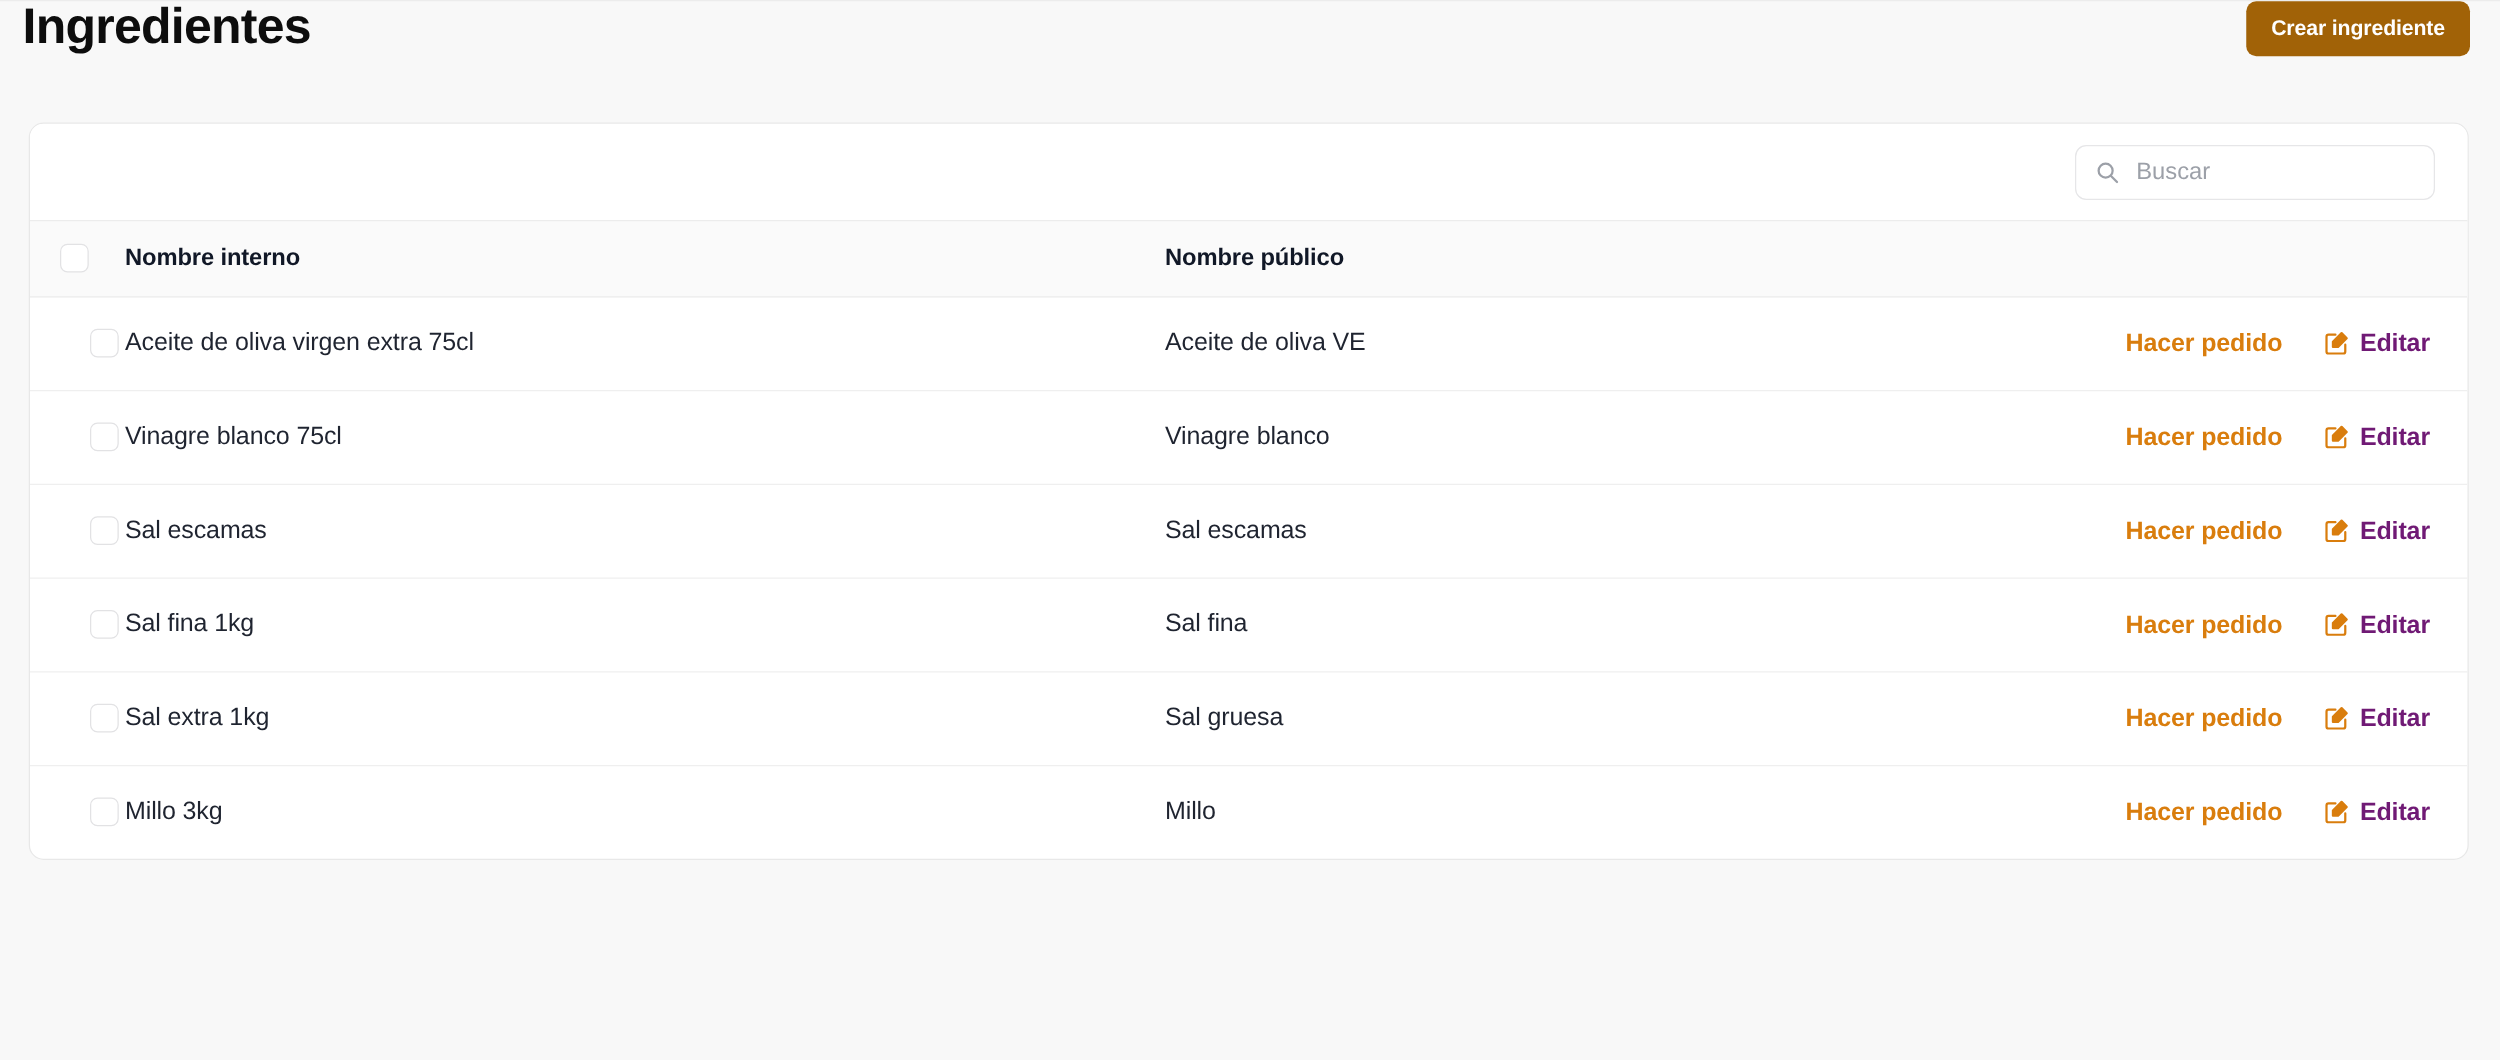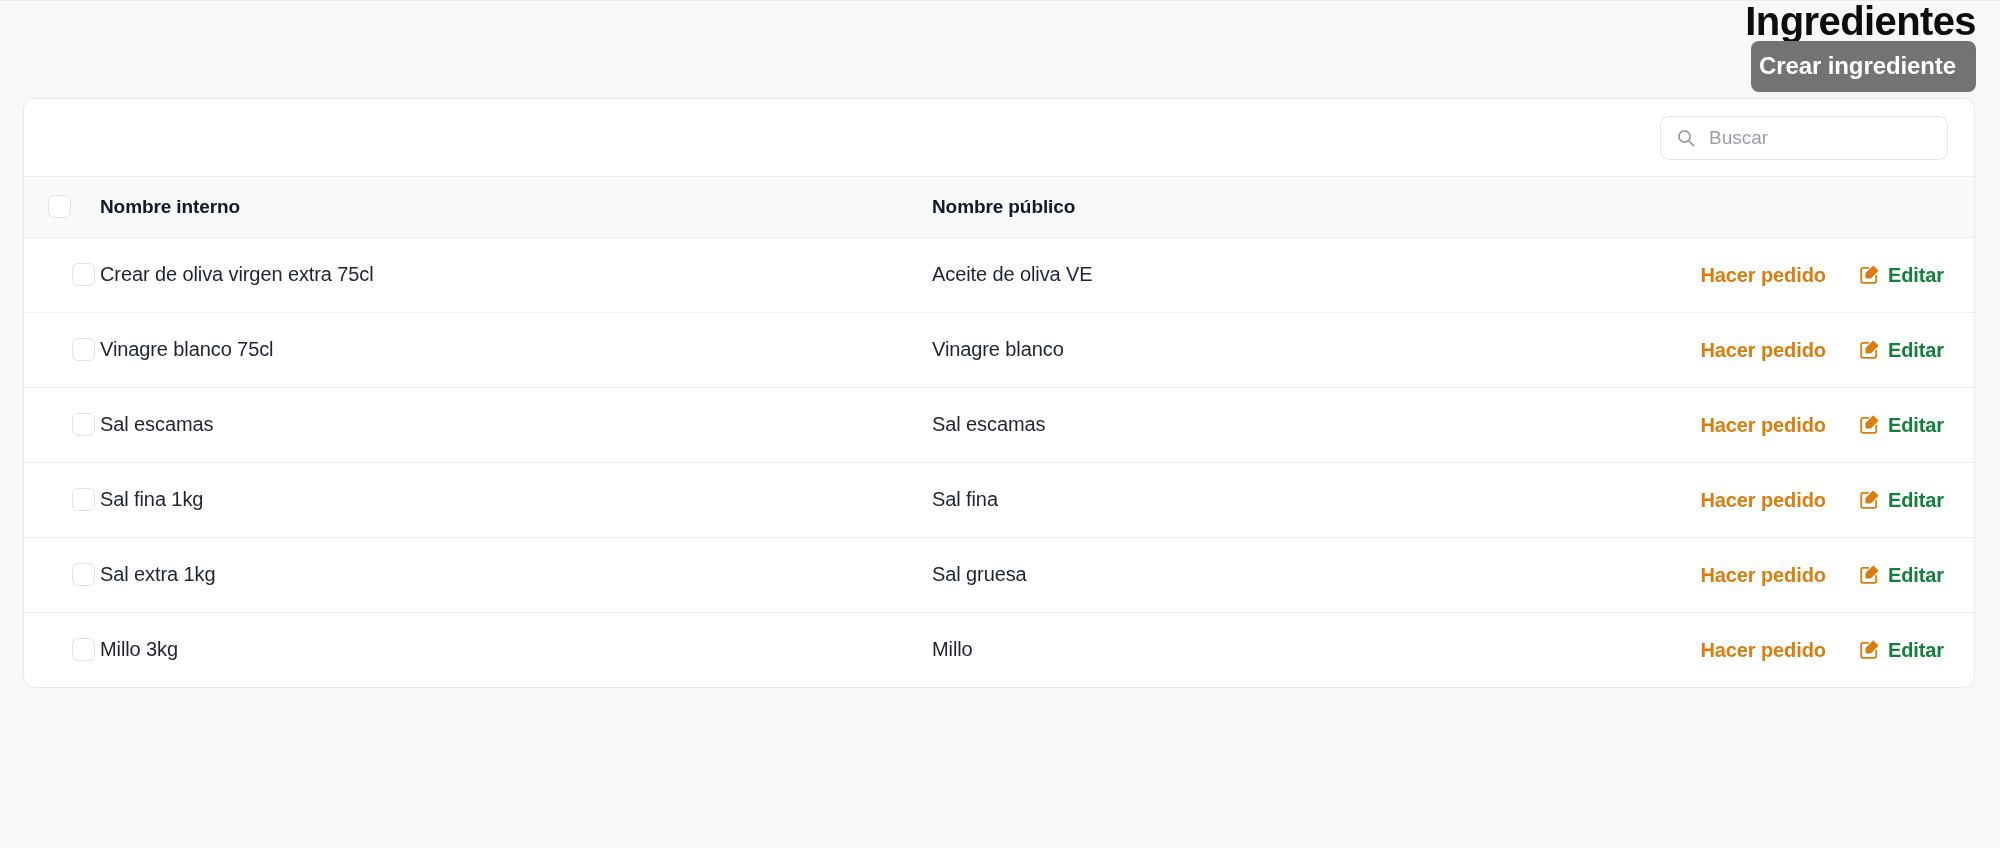--- a/index.html
+++ b/index.html
@@ -14,44 +14,43 @@
     color: #111827;
     -webkit-font-smoothing: antialiased;
   }
 
   
   .page-header {
     position: relative;
     height: 77px;
     padding: 0 24px 0 18px;
     display: flex;
-    align-items: flex-end;
+    align-items: flex-start;
     justify-content: space-between;
     background: #f8f8f8;
     border-top: 1px solid #ececec;
-    flex-direction: column;
   }
   .page-title {
     font-size: 40px;
     font-weight: 700;
     letter-spacing: -0.6px;
     line-height: 1;
     color: #0d0d0d;
     white-space: nowrap;
   }
   .primary-btn {
-    background: #737373;
+    background: #a16207;
     color: #ffffff;
     border: none;
     border-radius: 8px;
     font-family: "Liberation Sans", sans-serif;
-    font-size: 24px;
-    font-weight: 700;
-    letter-spacing: -0.1px;
-    padding: 13px 20px 14px 8px;
+    font-size: 17px;
+    font-weight: 700;
+    letter-spacing: -0.1px;
+    padding: 13px 20px 14px 20px;
     cursor: pointer;
     white-space: nowrap;
     line-height: 1;
   }
 
   
   .card {
     margin: 21px 25px 0 23px;
     background: #ffffff;
     border: 1px solid #e8e8e8;
@@ -163,21 +162,21 @@
     font-weight: 700;
     letter-spacing: -0.1px;
     text-decoration: none;
     cursor: pointer;
     line-height: 1;
   }
   .edit-action {
     display: inline-flex;
     align-items: center;
     gap: 8px;
-    color: #15803d;
+    color: #701a75;
     font-size: 20px;
     font-weight: 700;
     letter-spacing: -0.1px;
     text-decoration: none;
     cursor: pointer;
     line-height: 1;
   }
   .edit-icon { width: 21px; height: 21px; display: block; color: #d97d0d; }
 </style>
 </head>
@@ -218,21 +217,21 @@
         <th>Nombre público</th>
         <th></th>
       </tr>
     </thead>
     <tbody>
 
       <tr>
         <td class="cell-check">
           <input type="checkbox" class="chk" style="">
         </td>
-        <td class="cell-name">Crear de oliva virgen extra 75cl</td>
+        <td class="cell-name">Aceite de oliva virgen extra 75cl</td>
         <td>Aceite de oliva VE</td>
         <td>
           <div class="actions">
             <a class="link-action">Hacer pedido</a>
             <a class="edit-action">
               <span class="edit-icon">
                 <svg viewBox="0 0 20 20" fill="none" stroke="currentColor" stroke-width="1.7" stroke-linecap="round" stroke-linejoin="round">
                   <path d="M16.4 11.2v5.1a1.6 1.6 0 0 1-1.6 1.6H3.7a1.6 1.6 0 0 1-1.6-1.6V5.2a1.6 1.6 0 0 1 1.6-1.6h5.2"></path>
                   <path d="M13.6 2.4l3.9 3.9-6.6 6.6H7v-3.9z" fill="currentColor" stroke="currentColor"></path>
                 </svg>

